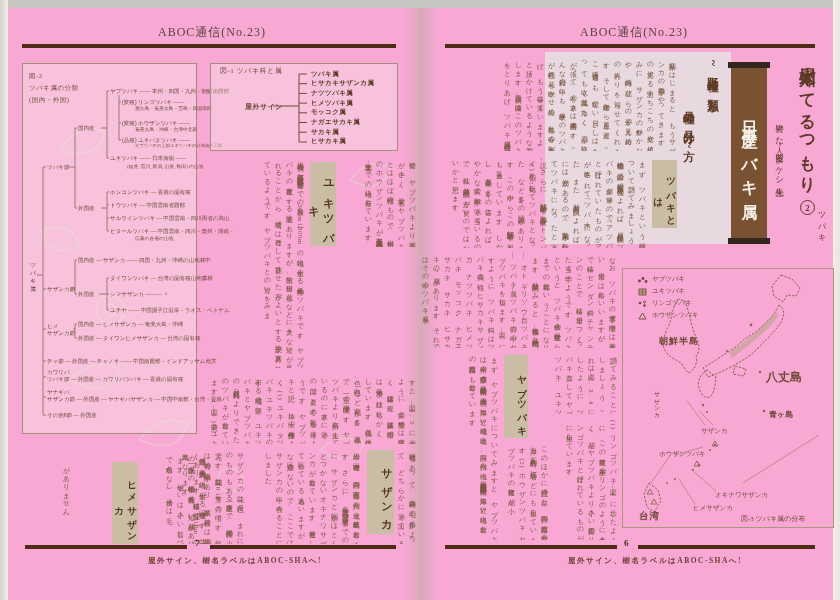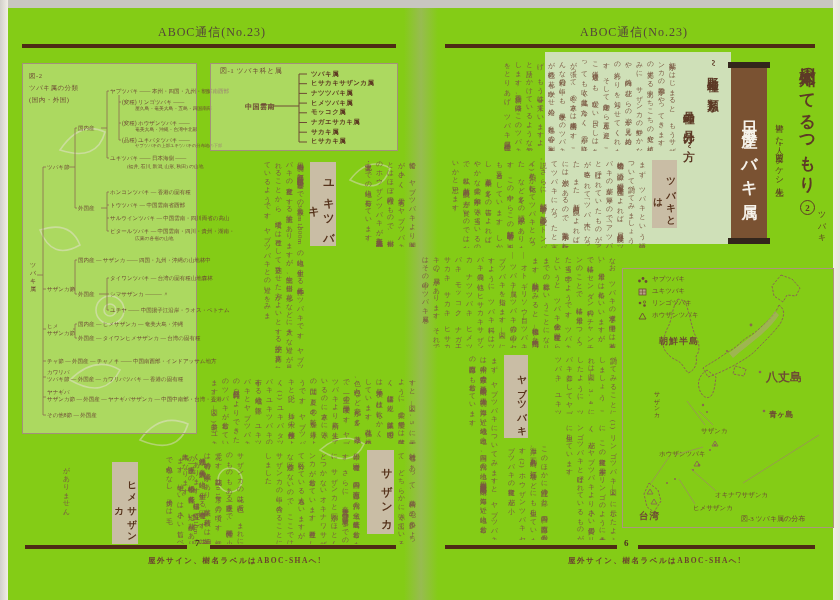--- a/index.html
+++ b/index.html
@@ -1,17 +1,17 @@
 <!DOCTYPE html>
 <html><head>
 <meta charset="utf-8">
 <style>
   html,body{margin:0;padding:0;}
   body{width:840px;height:600px;overflow:hidden;background:#cfccc5;font-family:"Liberation Serif","DejaVu Serif",serif;}
-  .canvas{position:relative;width:840px;height:600px;background:#84cc16;overflow:hidden;}
+  .canvas{position:relative;width:840px;height:600px;background:#f9a8d4;overflow:hidden;}
   .abs{position:absolute;}
   
   .edge-top{left:0;top:0;width:840px;height:8px;background:#c8c6c0;}
   .edge-left{left:0;top:0;width:8px;height:600px;background:linear-gradient(90deg,#d2d0ca,#f1eee6);}
   .edge-right{right:0;top:0;width:7px;height:600px;background:linear-gradient(270deg,#e7e5df,#f1eee6);}
   .gutter{left:404px;top:8px;width:34px;height:592px;background:linear-gradient(90deg,rgba(190,185,172,0),rgba(175,168,152,.45),rgba(190,185,172,0));}
   .photo-tint{background:#e2e5e1;opacity:.8;}
   .wm{opacity:.5;}
   
   .hdr{font-size:12px;letter-spacing:1px;color:#55443a;}
@@ -146,21 +146,21 @@
         <div class="trow" style="left: 24px; top: 305px; font-size: 5.5px;">カワリバ</div>
         <div class="trow" style="left: 24px; top: 312px; font-size: 5.5px;">ツバキ節 ― 外国産 ― カワリバツバキ ― 香港の固有種</div>
         <div class="trow" style="left: 24px; top: 325px; font-size: 5.5px;">ヤナギバ</div>
         <div class="trow" style="left: 24px; top: 332px; font-size: 5.5px;">サザンカ節 ― 外国産 ― ヤナギバサザンカ ― 中国中南部・台湾・香港</div>
         <div class="trow" style="left: 24px; top: 348px; font-size: 5.5px;">その他8節 ― 外国産</div>
       </div>
   </div>
 
   <div class="figbox" style="left:210px;top:63px;width:186px;height:86px;">
     <div class="figcap" style="left:9px;top:2px;font-size:7px;">図-1 ツバキ科と属</div>
-    <div class="figcap" style="left:34px;top:38px;font-size:7px;font-weight:bold;">中国雲南</div>
+    <div class="figcap" style="left:34px;top:38px;font-size:7px;font-weight:bold;">屋外サイン</div>
     <svg class="abs" style="left:0;top:0;" width="186" height="86" viewBox="0 0 186 86">
       <g stroke="#6e4a35" stroke-width="1">
         <path d="M62,42 H88" fill="none"></path>
         <path d="M88,10 V78" fill="none"></path>
         <path d="M88,10 H96"></path>
           <path d="M88,19.7 H96"></path>
           <path d="M88,29.4 H96"></path>
           <path d="M88,39.1 H96"></path>
           <path d="M88,48.8 H96"></path>
           <path d="M88,58.5 H96"></path>

